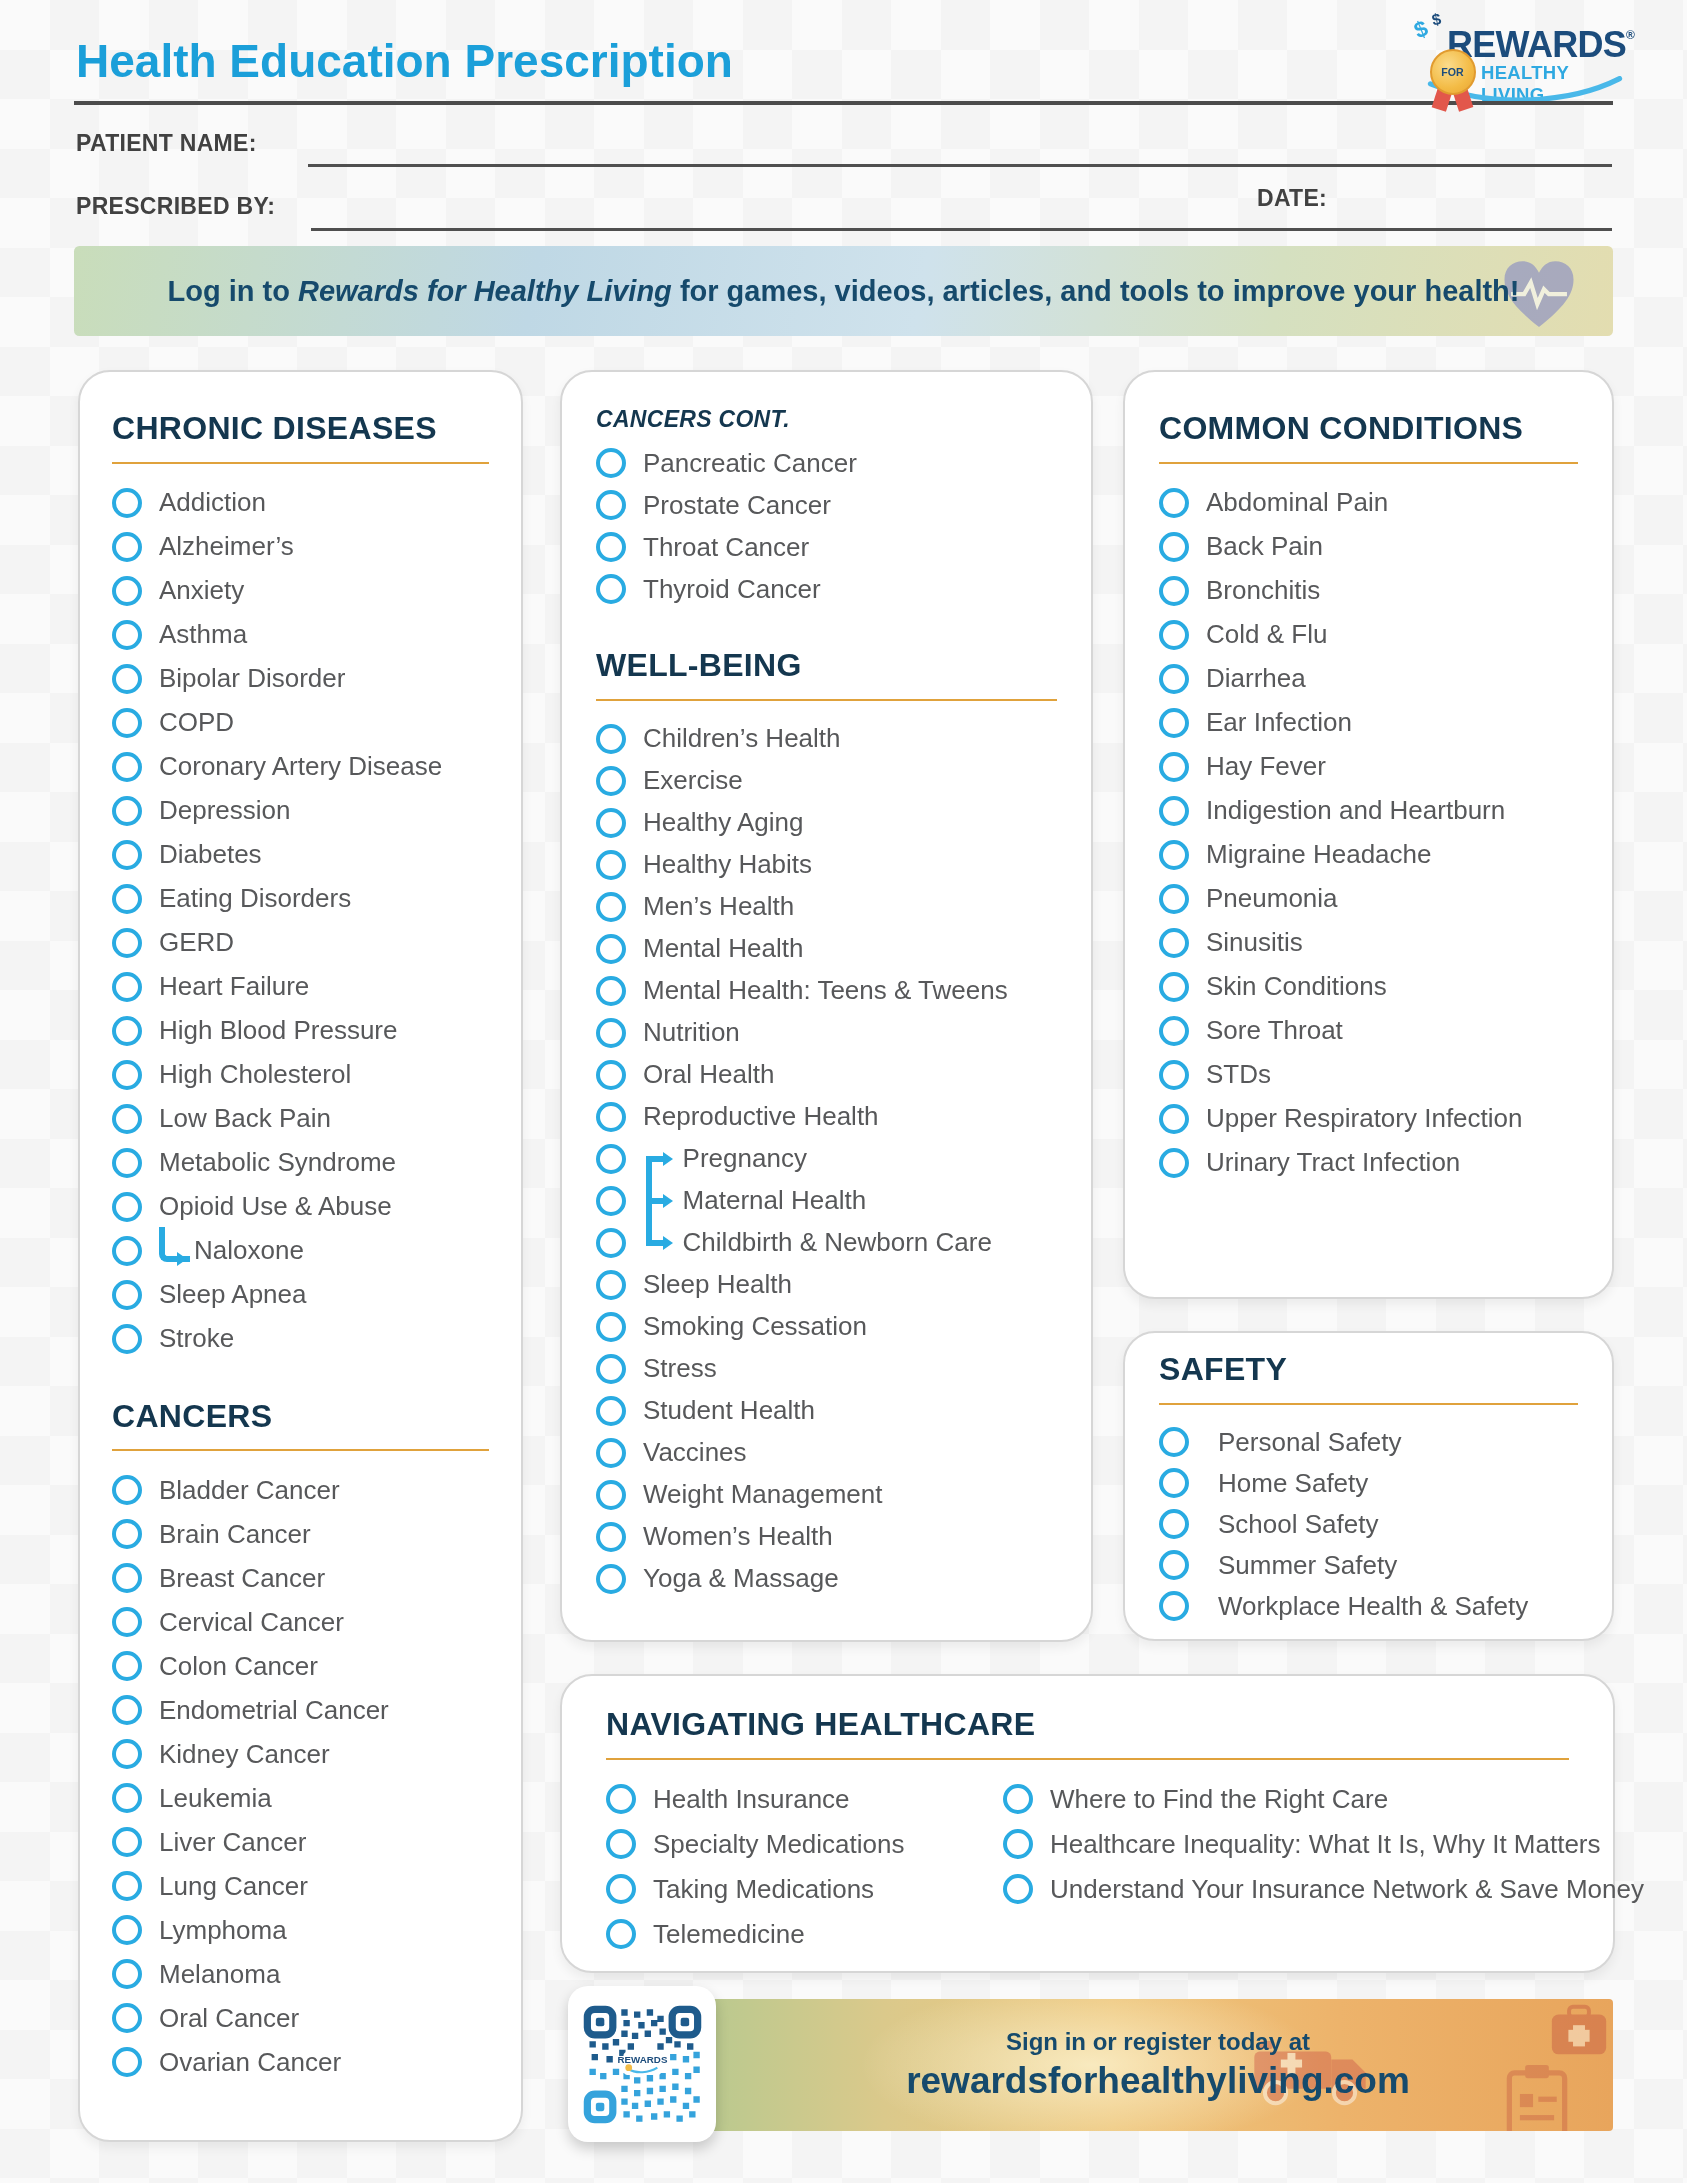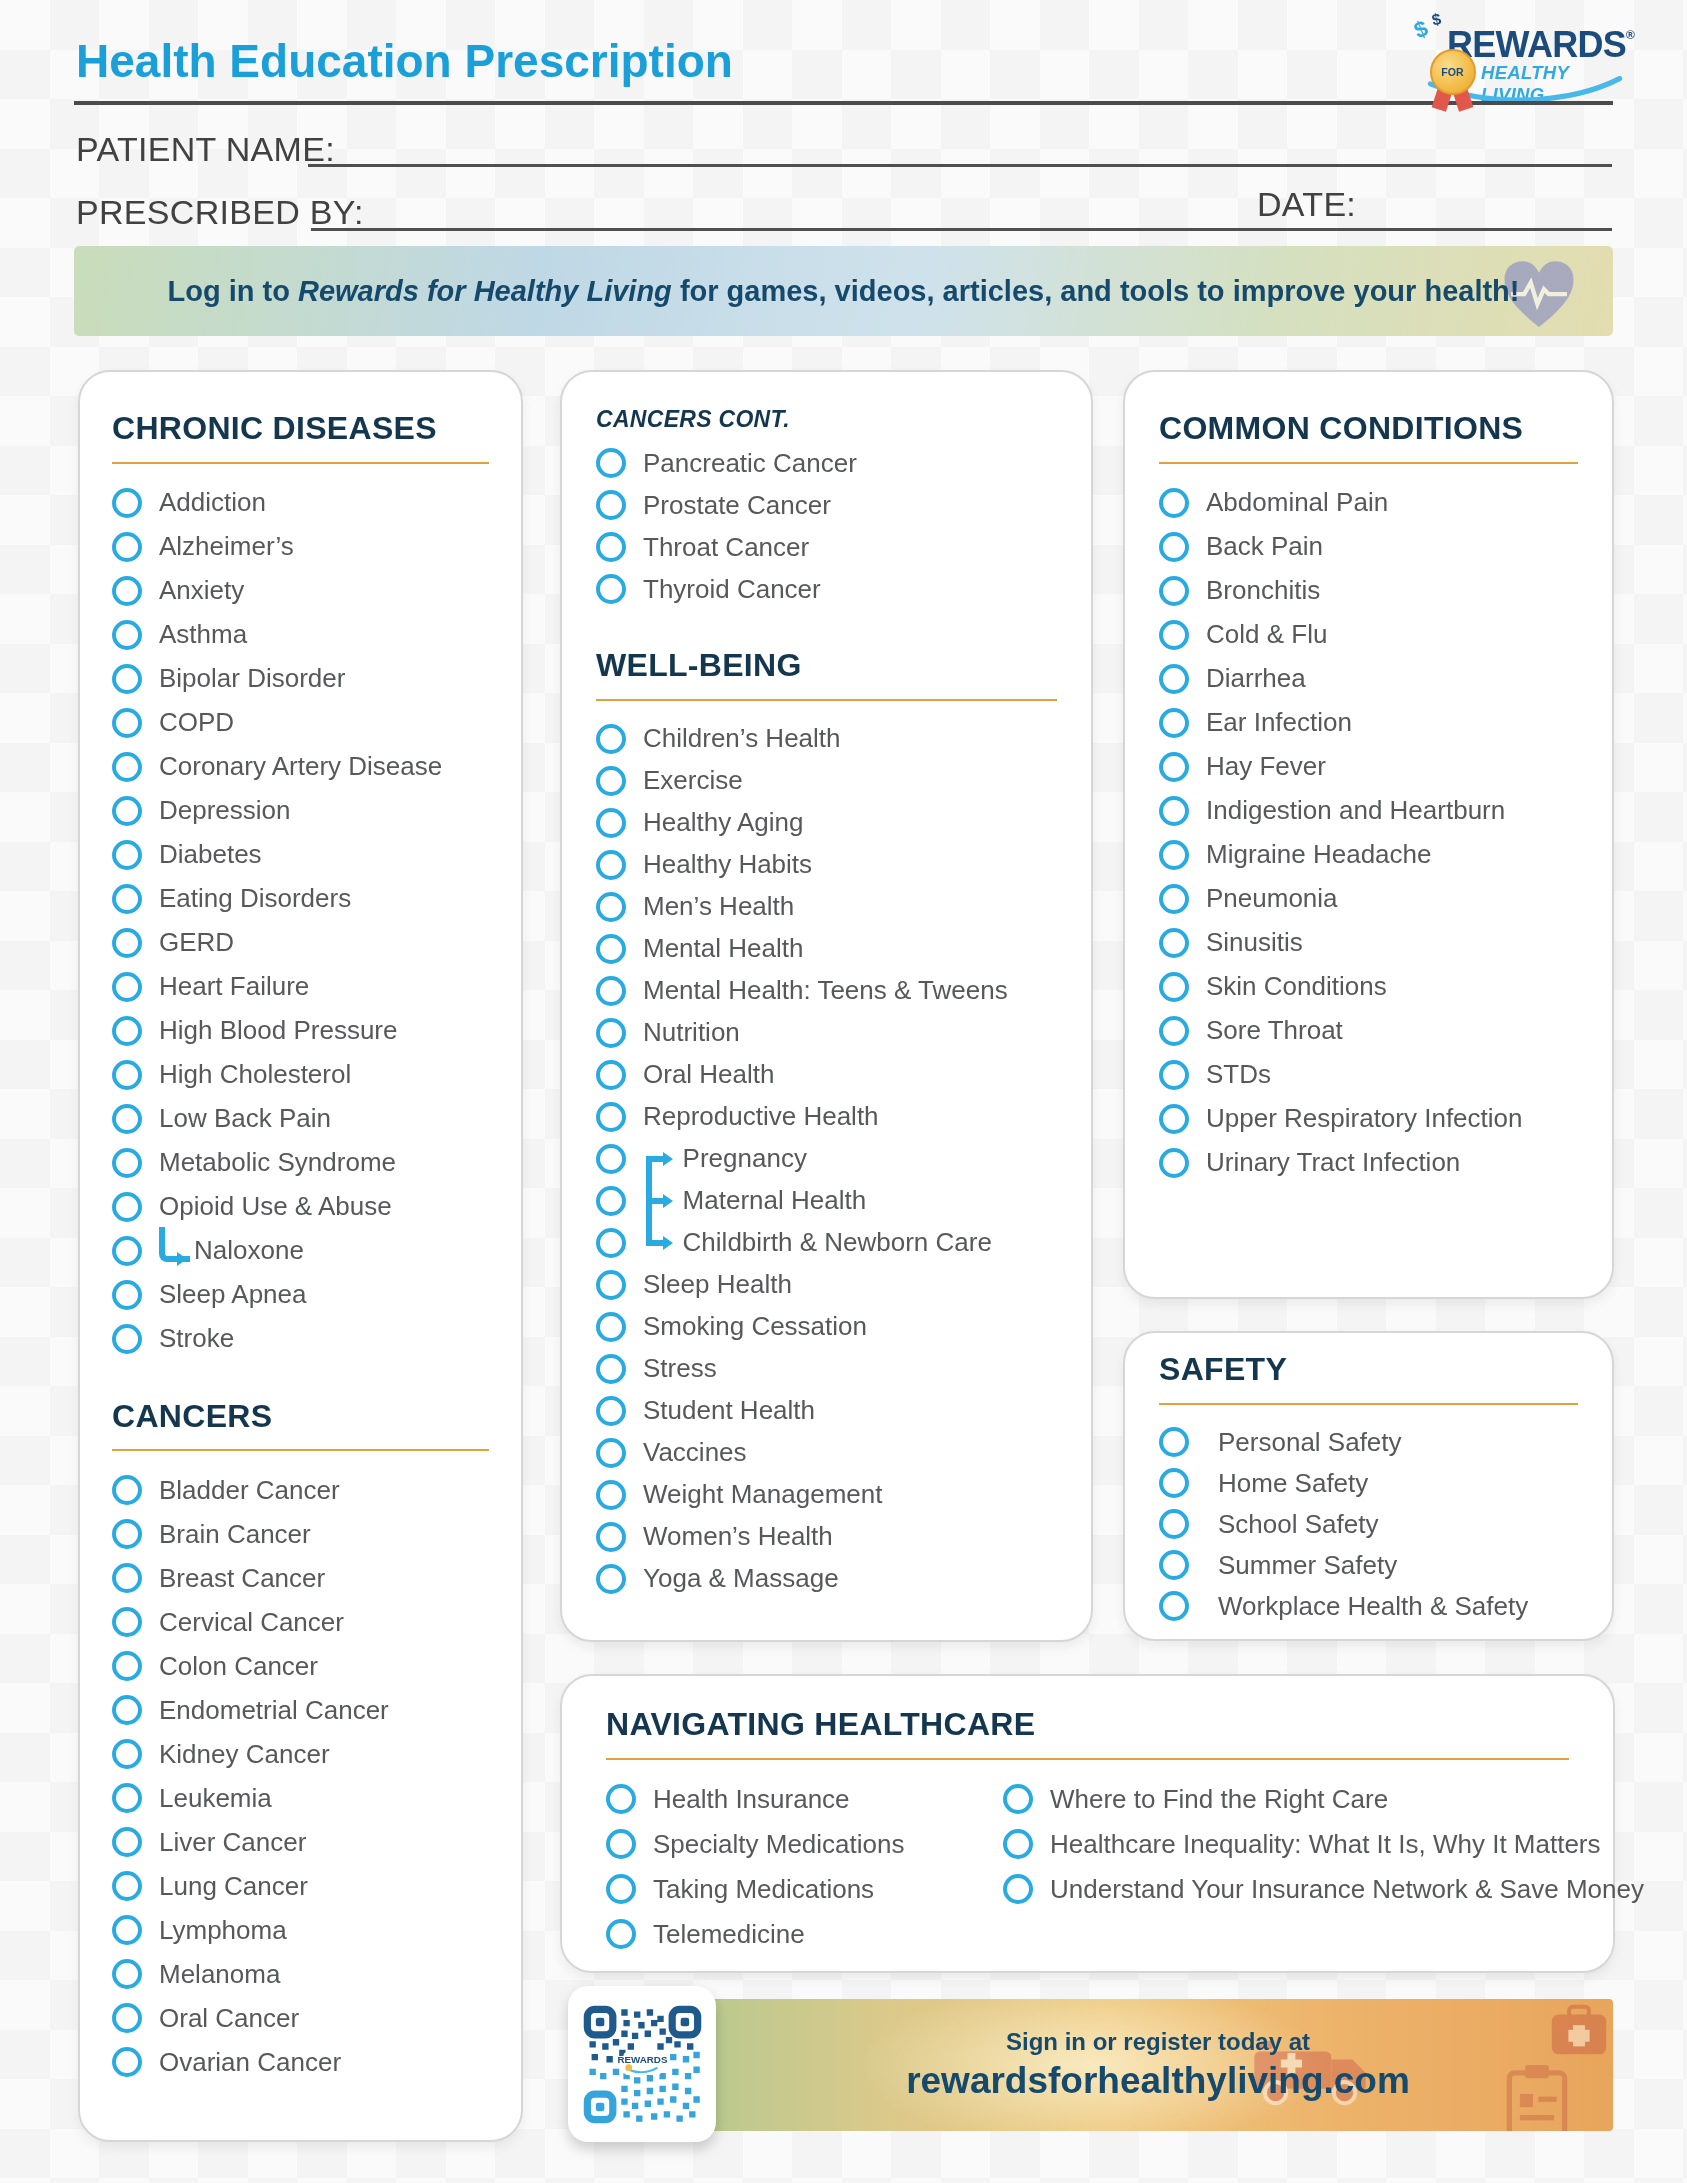--- a/index.html
+++ b/index.html
@@ -13,32 +13,32 @@
     background-size:99px 99px;
     background-position:0 0,50px 50px;
   }
   :root{
     --blue:#29ABE2; --navy:#14374F; --txt:#57585A; --gold:#E0A23C;
     --cyan:#1B9FD9; --bannernavy:#164A6C;
   }
   
   .title{position:absolute;left:76px;top:34px;font-size:46px;font-weight:800;color:var(--cyan);letter-spacing:0;}
   .hr1{position:absolute;left:74px;right:74px;top:101px;border-top:4px solid #4B4B4B;}
-  .flabel{position:absolute;font-size:34px;font-weight:400;color:#414141;letter-spacing:0.3px;}
+  .flabel{position:absolute;font-size:23px;font-weight:700;color:#414141;letter-spacing:0.3px;}
   .lab-patient{left:76px;top:130px;}
   .lab-prescribed{left:76px;top:193px;}
   .lab-date{left:1257px;top:185px;}
   .fline{position:absolute;border-top:3.3px solid #4F4F4F;height:0;}
   .line-patient{left:308px;right:75px;top:164px;}
   .line-prescribed{left:311px;right:75px;top:228px;}
   
   .logo{position:absolute;right:66px;top:12px;width:218px;height:99px;}
   .logo-rewards{position:absolute;left:44px;top:12px;font-size:36px;font-weight:800;color:#1C4C7C;letter-spacing:-0.7px;}
   .logo-reg{font-size:12px;vertical-align:18.5px;}
-  .logo-hl{position:absolute;left:78px;top:50px;font-size:18.5px;font-weight:800;color:#2FA9E1;letter-spacing:0.3px;font-style:italic;}
+  .logo-hl{position:absolute;left:78px;top:50px;font-size:18.5px;font-weight:800;color:#2FA9E1;letter-spacing:0.3px;}
   .logo-medal{position:absolute;left:26.5px;top:37px;width:42px;height:42px;border-radius:50%;
     background:radial-gradient(circle at 38% 35%,#FBDC8C,#F3BB45 60%,#E8A433);border:2px solid #E19B2F;
     display:flex;align-items:center;justify-content:center;font-size:10.6px;font-weight:800;color:#1C4C7C;z-index:2;}
   .ribbon-l,.ribbon-r{position:absolute;width:14.6px;height:24px;background:#E2574B;top:74px;z-index:1;}
   .ribbon-l{left:32px;transform:rotate(18deg);}
   .ribbon-r{left:52px;transform:rotate(-18deg);}
   .logo-dollar1{position:absolute;left:12px;top:5.3px;font-size:22.5px;font-weight:800;color:#2FA9E1;transform:rotate(-22deg);}
   .logo-dollar2{position:absolute;left:29px;top:-1.3px;font-size:16px;font-weight:800;color:#1C4C7C;transform:rotate(-12deg);}
   .logo-swoosh{position:absolute;left:22.5px;top:64px;}
   

